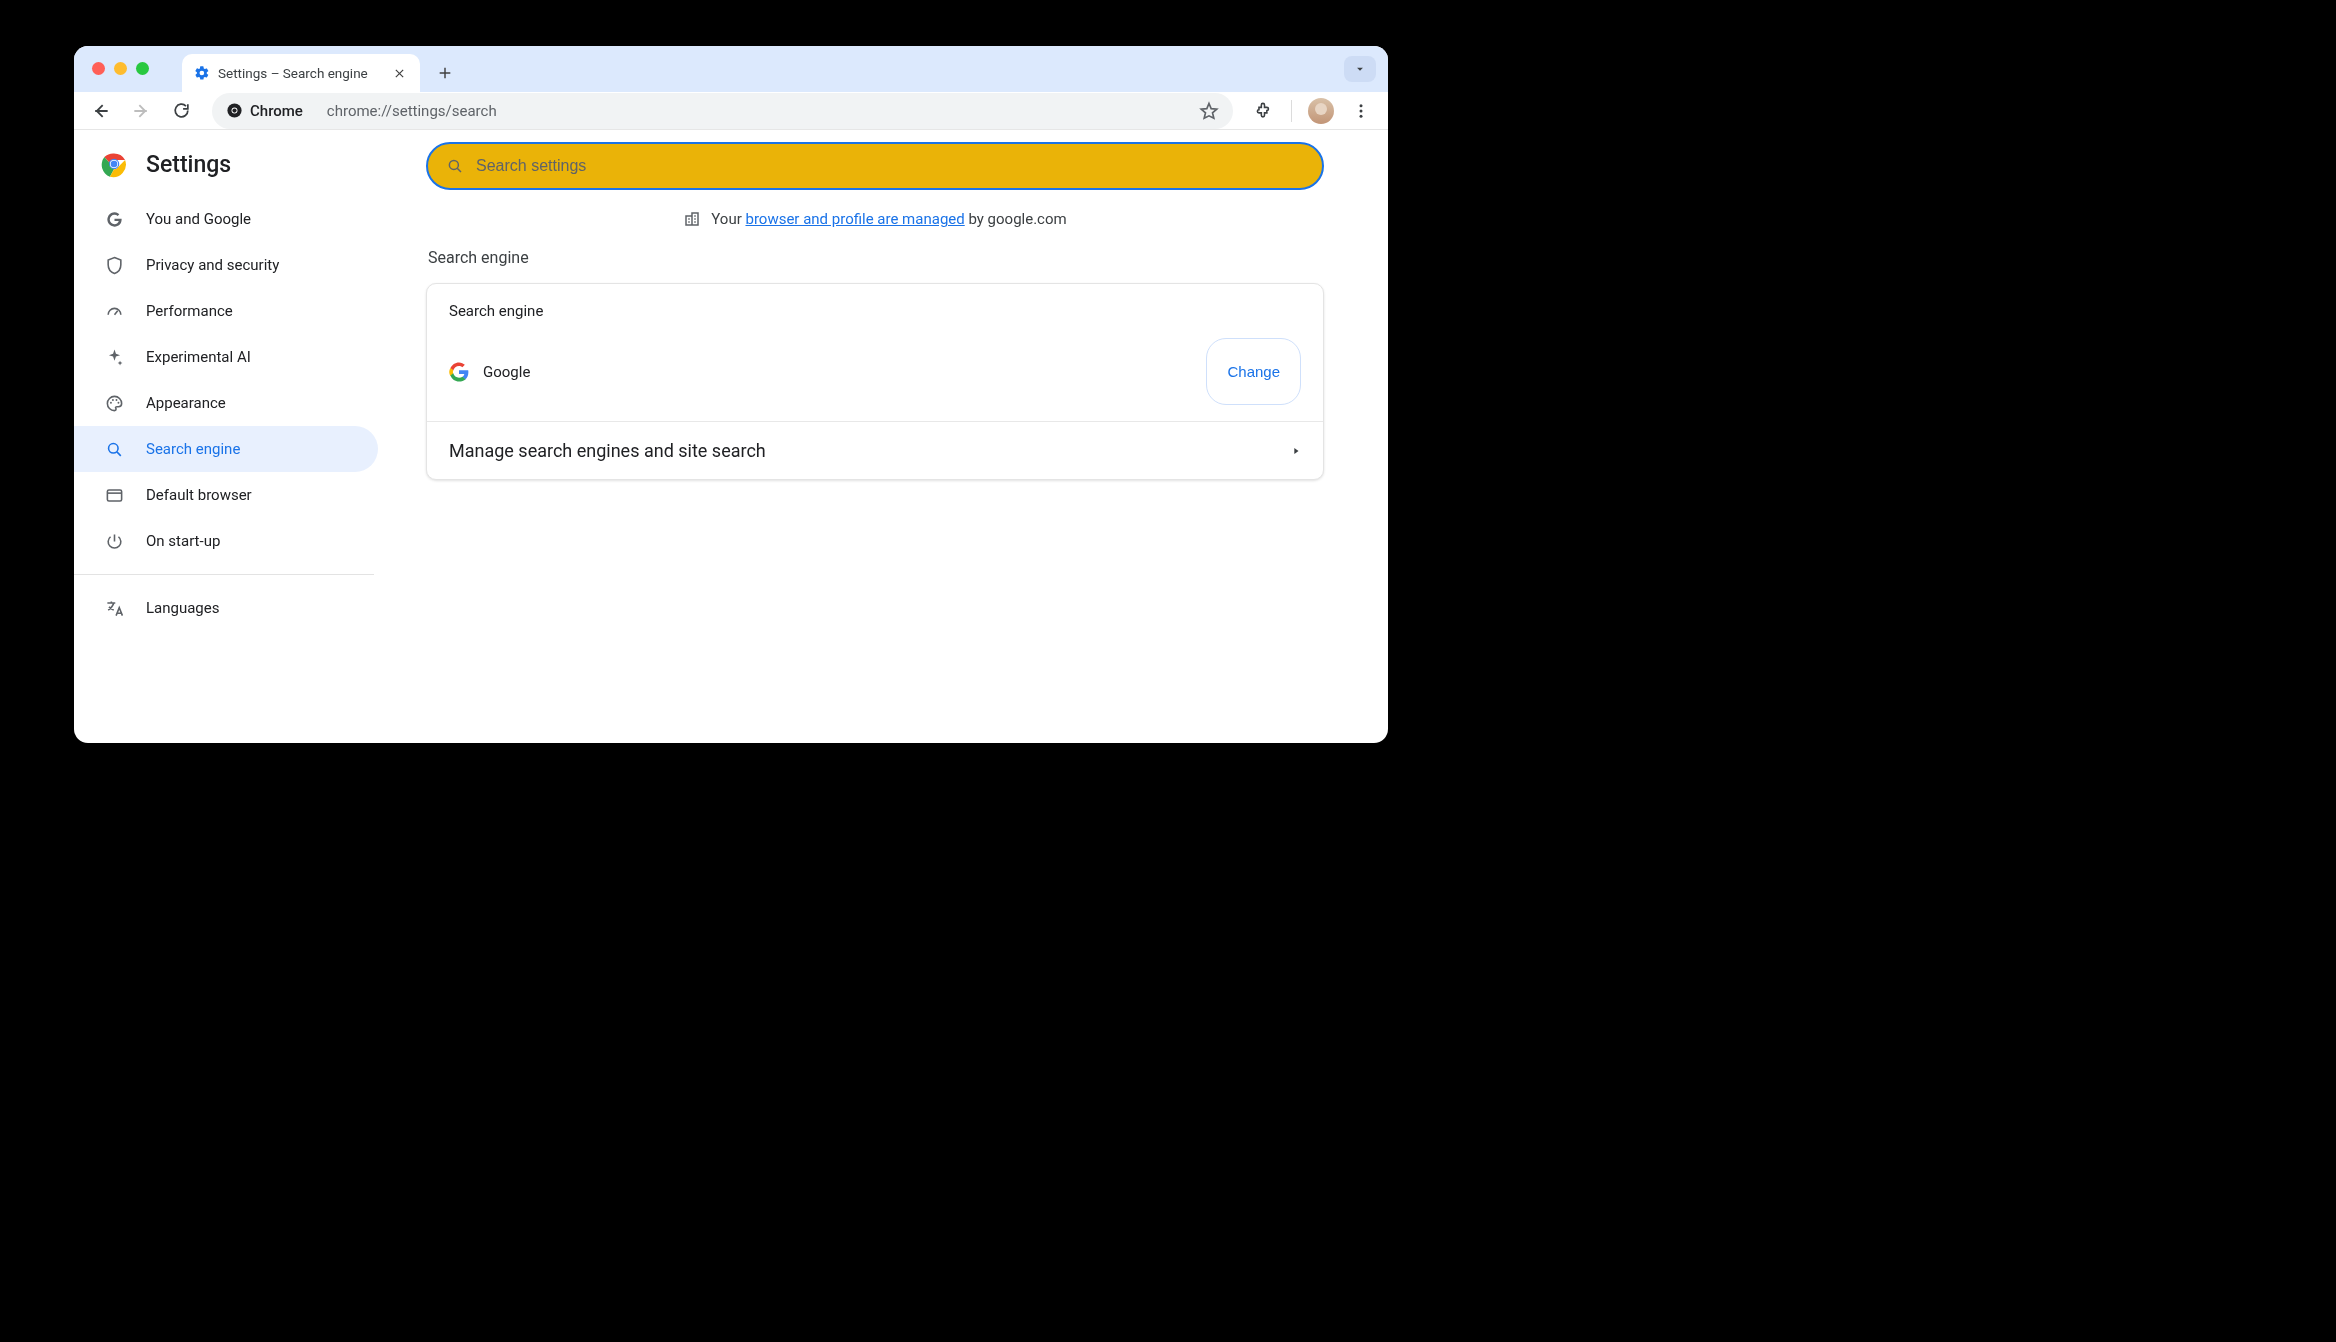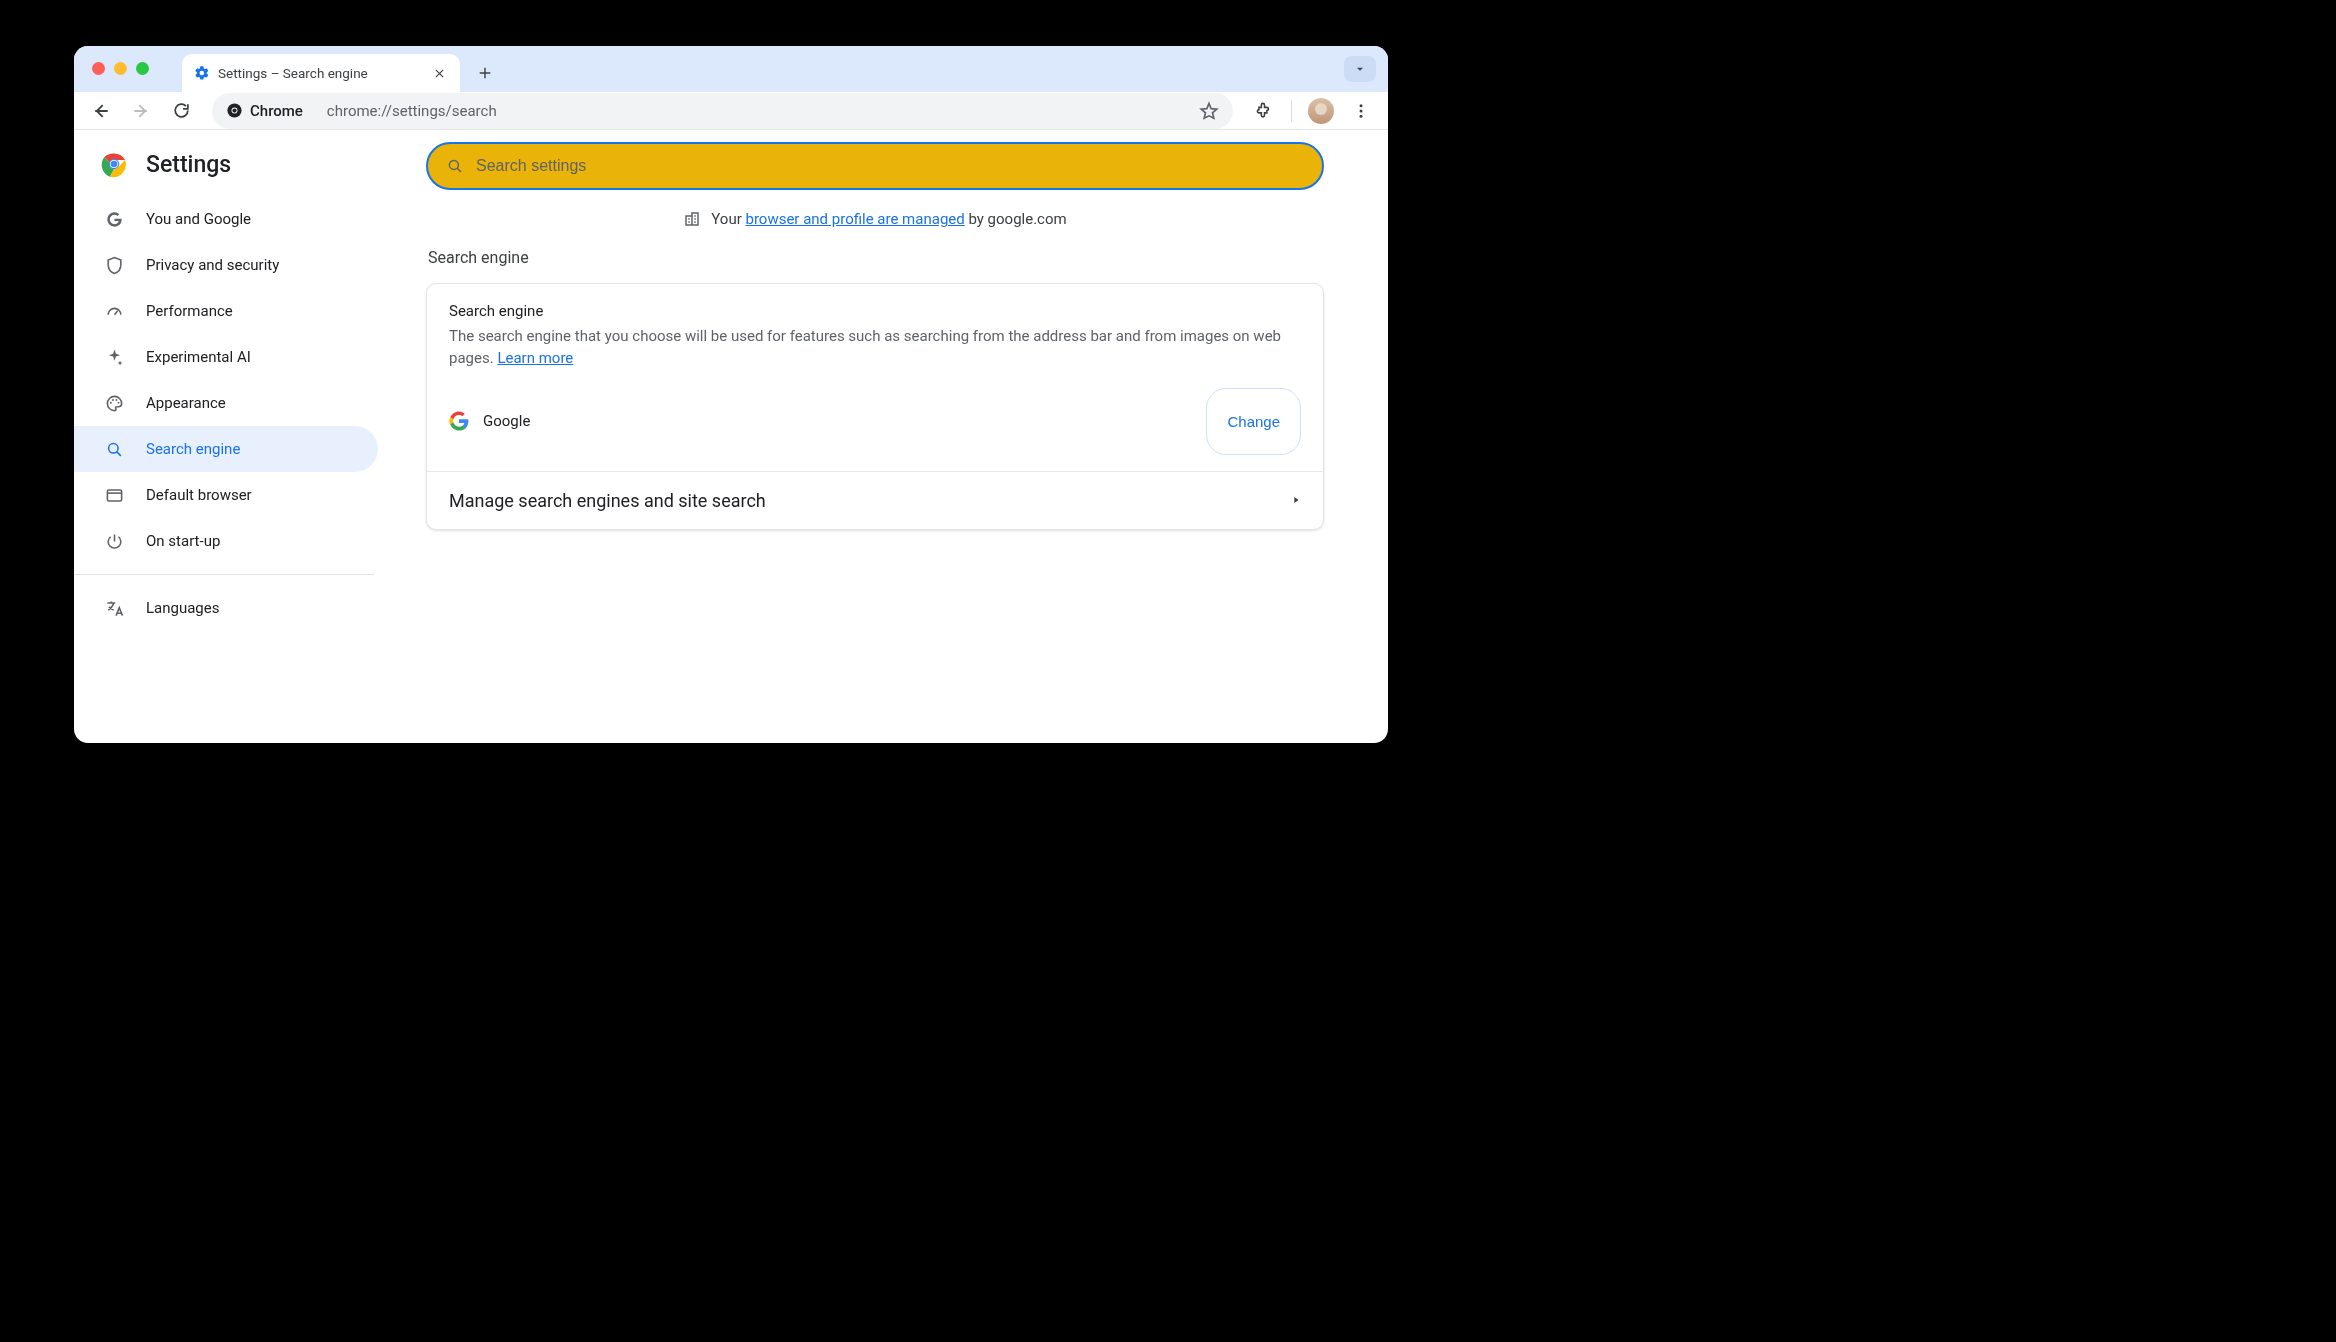--- a/index.html
+++ b/index.html
@@ -39,21 +39,21 @@
       width: 13px; height: 13px;
       border-radius: 50%;
     }
     .tl-red { background: #ff5f57; }
     .tl-yellow { background: #febc2e; }
     .tl-green { background: #28c840; }
     .tab {
       margin-left: 108px;
       background: #fff;
       height: 38px;
-      width: 278px;
+      width: 238px;
       border-radius: 10px 10px 0 0;
       display: flex;
       align-items: center;
       padding: 0 12px;
       gap: 8px;
       font-size: 13.5px;
       color: #3c4043;
       position: relative;
     }
     .tab-fav {
@@ -489,23 +489,20 @@
         <span>
           <span>Your </span><a href="#">browser and profile are managed</a><span> by google.com</span>
         </span>
       </div>
 
       <div class="section-title">Search engine</div>
 
       <div class="card">
         <div class="card-pad">
           <div class="card-heading">Search engine</div>
-          <div class="card-desc">
-            <span>The search engine that you choose will be used for features such as searching from the address bar and from images on web pages. </span><a href="#">Learn more</a>
-          </div>
           <div class="engine-row">
             <svg width="20" height="20" viewBox="0 0 48 48">
               <path fill="#EA4335" d="M24 9.5c3.9 0 6.6 1.7 8.1 3.1l5.9-5.9C34.4 3.3 29.7 1 24 1 14.8 1 6.9 6.6 3.3 14.7l6.9 5.4C11.9 14.1 17.4 9.5 24 9.5z"></path>
               <path fill="#4285F4" d="M46.5 24.5c0-1.6-.1-3.1-.4-4.5H24v9h12.7c-.6 3-2.3 5.5-4.9 7.2l7.5 5.8c4.4-4.1 7.2-10.1 7.2-17.5z"></path>
               <path fill="#FBBC05" d="M10.2 28.1c-.5-1.3-.8-2.7-.8-4.1s.3-2.8.8-4.1l-6.9-5.4C1.5 17.7.5 20.8.5 24s1 6.3 2.8 9.5l6.9-5.4z"></path>
               <path fill="#34A853" d="M24 47c6.5 0 11.9-2.1 15.8-5.8l-7.5-5.8c-2.1 1.4-4.9 2.3-8.3 2.3-6.6 0-12.1-4.6-13.8-10.6l-6.9 5.4C6.9 41.4 14.8 47 24 47z"></path>
             </svg>
             <span class="engine-name">Google</span>
             <button class="change-btn">Change</button>
           </div>

